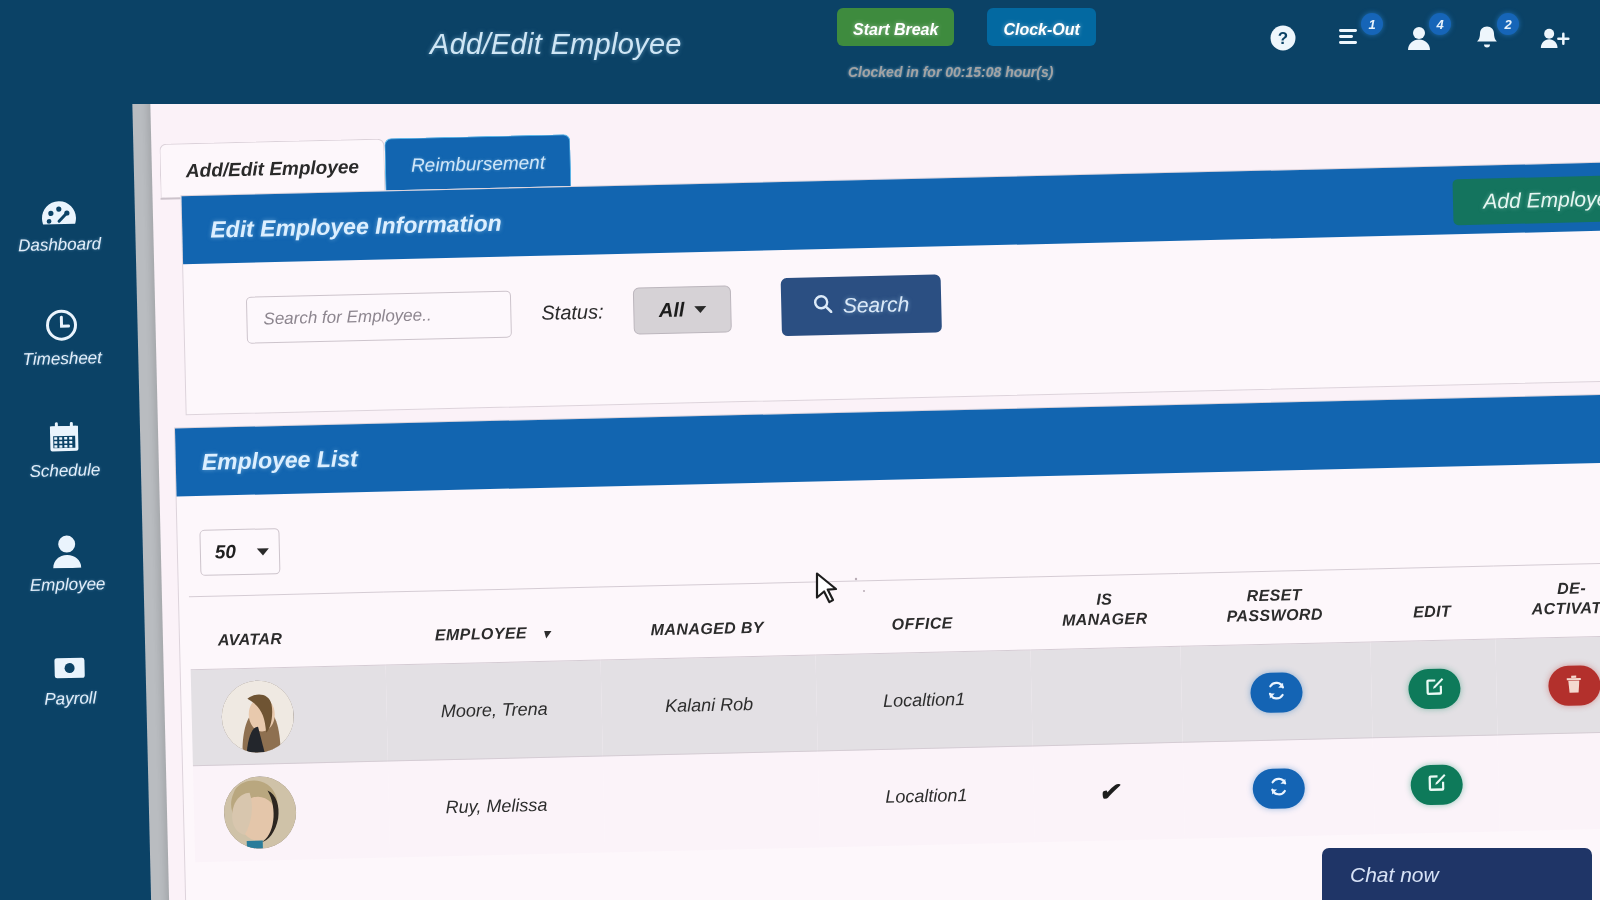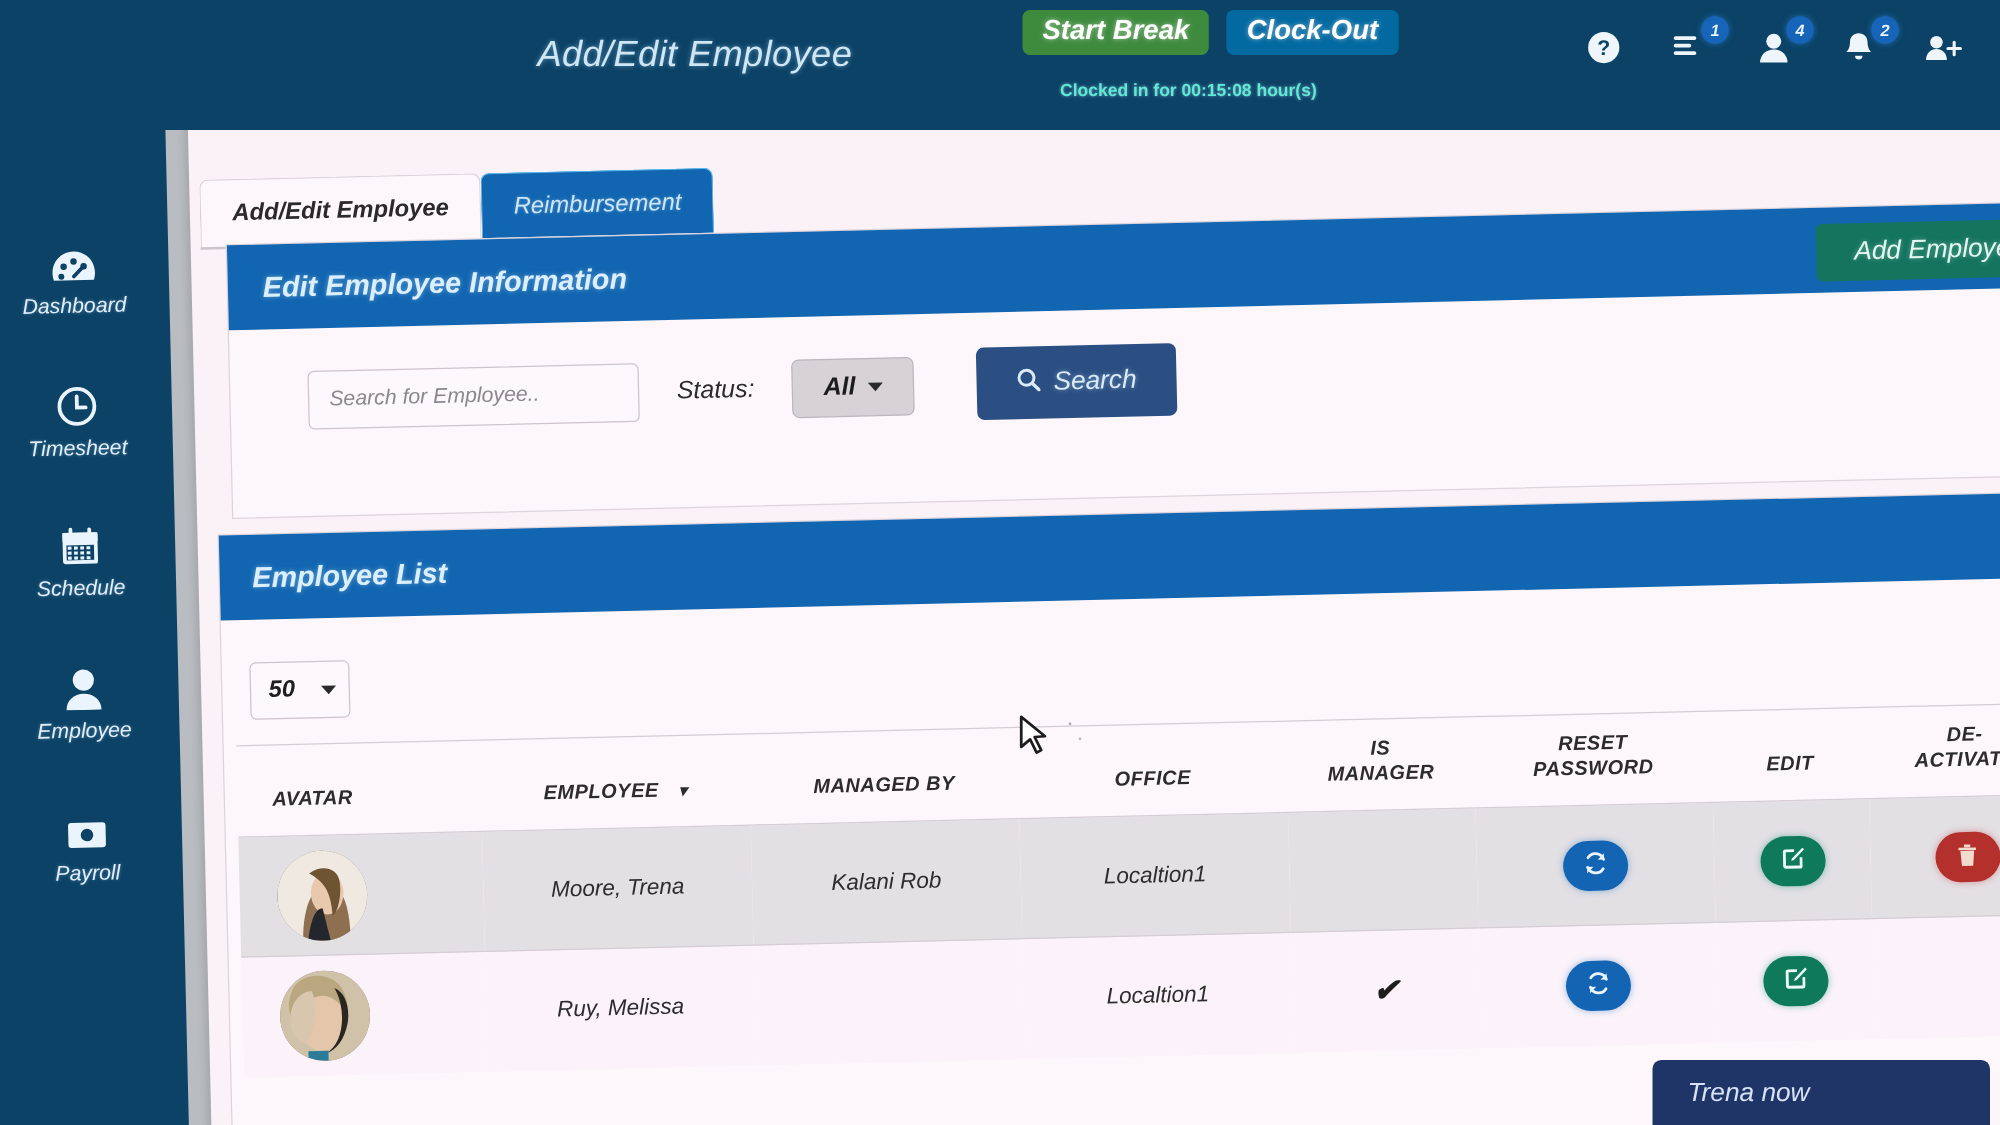--- a/index.html
+++ b/index.html
@@ -36,37 +36,39 @@
     white-space: nowrap;
   }
   .clock-actions {
     position: absolute;
     left: 818px; top: 8px;
     display: flex; gap: 14px; align-items: center;
   }
   .btn-break, .btn-clockout {
     font-style: italic;
     font-weight: bold;
-    font-size: 22px;
-    padding: 3px 16px 7px 16px;
+    font-size: 16px;
+    padding: 13px 16px 7px 16px;
     border-radius: 6px;
     color: #fff;
     border: none;
     text-shadow: 0 0 4px rgba(255,255,255,.5);
     cursor: pointer;
     white-space: nowrap;
+    margin-left: 19px;
   }
   .btn-break { background: #3e8b3e; }
   .btn-clockout { background: #0369a1; }
   .clocked-text {
     position: absolute;
     left: 848px; top: 64px;
     font-size: 14px;
     font-weight: bold;
-    color: #5eead4;
+    font-style: italic;
+    color: #a3a3a3;
     text-shadow: 0 0 3px rgba(180,220,245,.6);
     white-space: nowrap;
   }
   .header-icons {
     position: absolute;
     right: 30px; top: 22px;
     display: flex; align-items: center; gap: 38px;
   }
   .hicon {
     position: relative;
@@ -671,21 +673,21 @@
         <svg width="36" height="26" viewBox="0 0 36 26">
           <circle cx="11" cy="8" r="6" fill="#eef6fc"></circle>
           <path d="M1 25c0-6.3 4.4-10.5 10-10.5S21 18.7 21 25z" fill="#eef6fc"></path>
           <path d="M28 8v12M22 14h12" stroke="#eef6fc" stroke-width="3" stroke-linecap="round"></path>
         </svg>
       </div>
     </div>
   </div>
 
   <div class="chat">
-    <span class="chat-lbl">Trena now</span>
+    <span class="chat-lbl">Chat now</span>
   </div>
 
   <div class="cursor">
     <svg width="26" height="34" viewBox="0 0 26 34">
       <path d="M2 1.5l19 15.5-8.3.6 5.3 10.5-3.7 2-5.2-10.6L2 25.5z" fill="#ffffff" stroke="#1d1d1d" stroke-width="2.2" stroke-linejoin="round"></path>
     </svg>
   </div>
   <div class="cursor-dots">
     <svg width="20" height="22" viewBox="0 0 20 22">
       <circle cx="4" cy="4" r="1.2" fill="#b9adb6"></circle>

